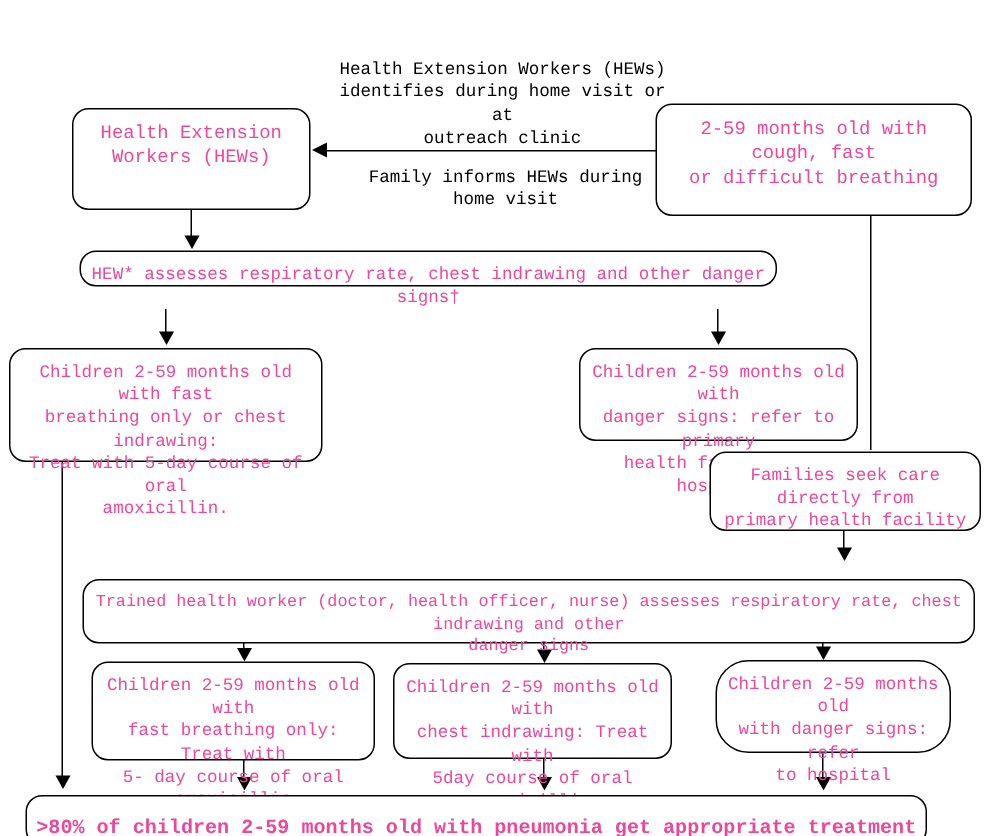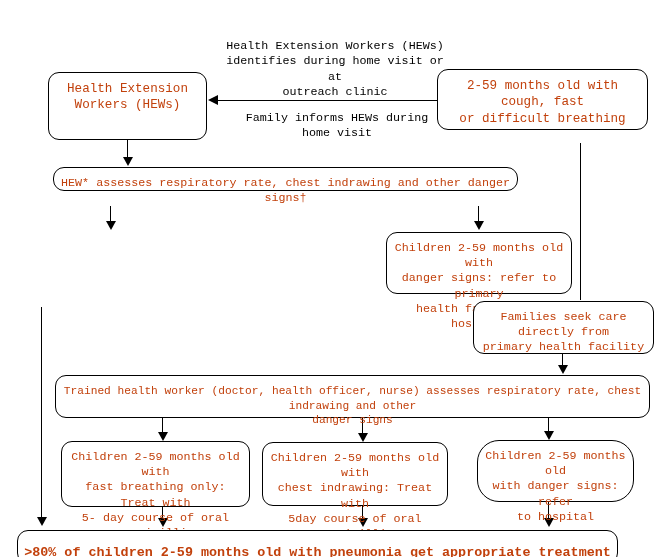--- a/index.html
+++ b/index.html
@@ -19,21 +19,21 @@
   .node {
     position: absolute;
     box-sizing: border-box;
     border: 1.3px solid #000000;
     border-radius: 11px;
     background: #ffffff;
     display: flex;
     align-items: center;
     justify-content: center;
     text-align: center;
-    color: #c2410c;
+    color: #ec4899;
     line-height: 1.30;
     padding: 2px 6px;
     z-index: 3;
   }
   .node .txt {
     display: block;
     width: 100%;
     white-space: pre-line;
   }
   .node.top-align {
@@ -125,42 +125,48 @@
   <div class="arrow-down" style="left:358px; top:506px;"></div>
 
   <div class="vline" style="left:548px; top:489px; height:19px;"></div>
   <div class="arrow-down" style="left:544px; top:506px;"></div>
 
   <div class="node fs13 top-align" style="left:48px; top:60px; width:159px; height:68px;">
     <span class="txt">Health  Extension
 Workers (HEWs)</span>
   </div>
 
-  <div class="node fs13 top-align" style="left:437px; top:57px; width:211px; height:61px;">
+  <div class="node fs13 top-align" style="left:437px; top:57px; width:211px; height:75px;">
     <span class="txt">2-59 months old with cough, fast
 or difficult breathing</span>
   </div>
 
   <div class="node fs12 top-align" style="left:53px; top:155px; width:465px; height:24px;">
     <span class="txt">HEW* assesses  respiratory  rate, chest indrawing and other danger signs†</span>
   </div>
 
+  <div class="node fs12 top-align" style="left:6px; top:220px; width:209px; height:76px;">
+    <span class="txt">Children  2-59 months old with fast
+breathing only or chest indrawing:
+Treat with 5-day course of oral
+amoxicillin.</span>
+  </div>
 
   <div class="node fs12 top-align" style="left:386px; top:220px; width:186px; height:62px;">
     <span class="txt">Children  2-59 months old with
 danger signs: refer to primary
 health facility or hospital</span>
   </div>
 
   <div class="node fs12 top-align" style="left:473px; top:289px; width:181px; height:53px;">
     <span class="txt">Families seek care directly from
 primary health facility</span>
   </div>
 
-  <div class="node fs11 top-align" style="left:55px; top:363px; width:595px; height:43px;">
+  <div class="node fs11 top-align" style="left:55px; top:374px; width:595px; height:43px;">
     <span class="txt">Trained health  worker (doctor,  health officer,  nurse) assesses  respiratory  rate, chest indrawing and other
 danger signs</span>
   </div>
 
   <div class="node fs12 top-align" style="left:61px; top:429px; width:189px; height:66px;">
     <span class="txt">Children  2-59 months old with
 fast breathing only: Treat with
 5- day course of oral amoxicillin</span>
   </div>
 

